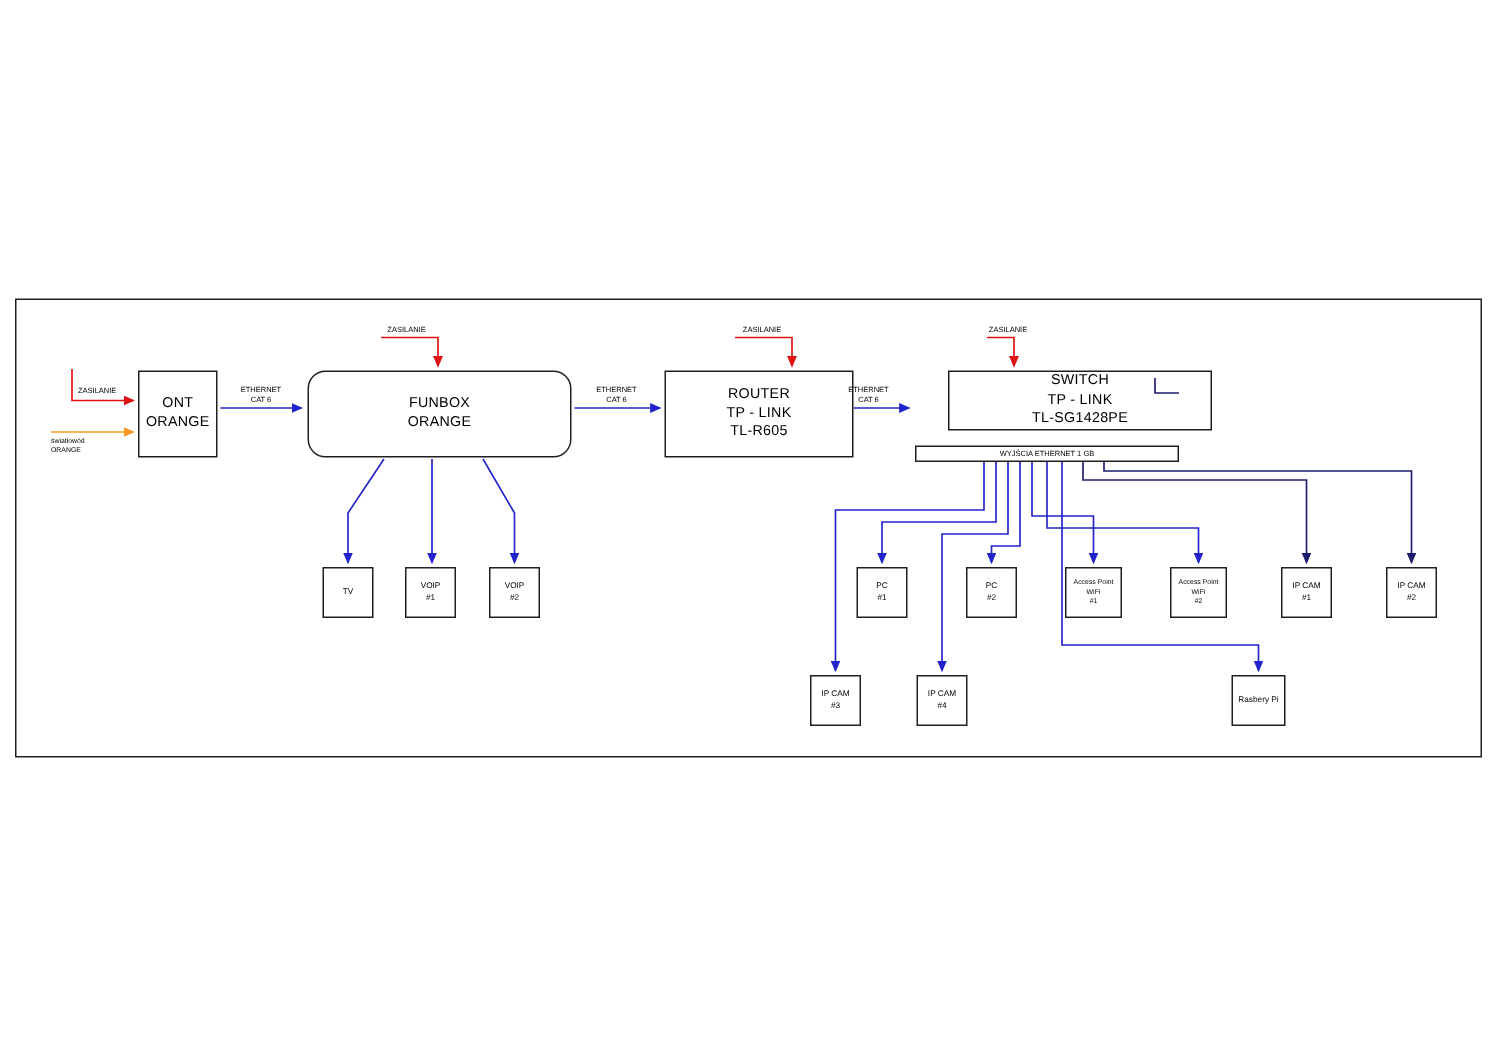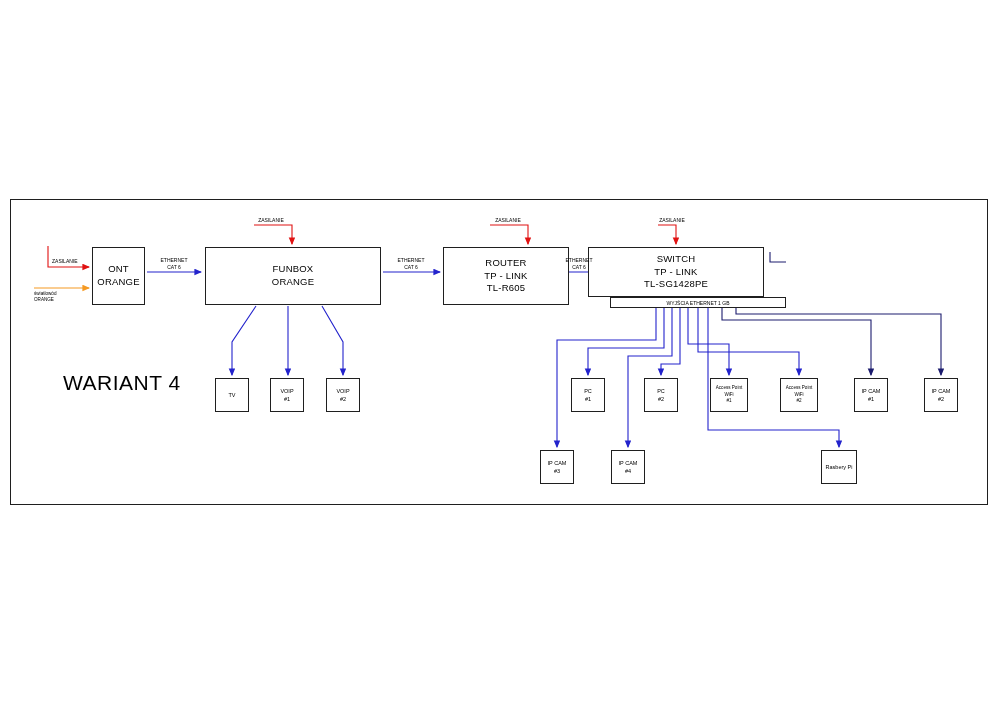--- a/index.html
+++ b/index.html
@@ -62,39 +62,38 @@
     <polyline points="664,308 664,348 588,348 588,375" fill="none" stroke-width="1.1" marker-end="url(#ar-blue)" stroke="#2323cc"></polyline>
     <polyline points="672,308 672,356 628,356 628,447" fill="none" stroke-width="1.1" marker-end="url(#ar-blue)" stroke="#2323cc"></polyline>
     <polyline points="680,308 680,364 661,364 661,375" fill="none" stroke-width="1.1" marker-end="url(#ar-blue)" stroke="#2323cc"></polyline>
     <polyline points="688,308 688,344 729,344 729,375" fill="none" stroke-width="1.1" marker-end="url(#ar-blue)" stroke="#2323cc"></polyline>
     <polyline points="698,308 698,352 799,352 799,375" fill="none" stroke-width="1.1" marker-end="url(#ar-blue)" stroke="#2323cc"></polyline>
     <polyline points="708,308 708,430 839,430 839,447" fill="none" stroke-width="1.1" marker-end="url(#ar-blue)" stroke="#2323cc"></polyline>
     <polyline points="722,308 722,320 871,320 871,375" fill="none" stroke-width="1.1" marker-end="url(#ar-dark)" stroke="#1c1c6e"></polyline>
     <polyline points="736,308 736,314 941,314 941,375" fill="none" stroke-width="1.1" marker-end="url(#ar-dark)" stroke="#1c1c6e"></polyline>
   </svg>
 
-  <div class="title">WARIANT 4</div>
 
   <div class="box main-box" style="left:92px; top:247px; width:53px; height:58px;text-align:center;">
     <span>ONT</span>
     <span>ORANGE</span>
   </div>
 
-  <div class="box main-box" style="left:205px; top:247px; width:176px; height:58px;">
+  <div class="box main-box" style="left:205px; top:247px; width:176px; height:58px;border-radius:12px;">
     <span>FUNBOX</span>
     <span>ORANGE</span>
   </div>
 
   <div class="box main-box" style="left:443px; top:247px; width:126px; height:58px;">
     <span>ROUTER</span>
     <span>TP - LINK</span>
     <span>TL-R605</span>
   </div>
 
-  <div class="box main-box" style="left:588px; top:247px; width:176px; height:50px;">
+  <div class="box main-box" style="left:632px; top:247px; width:176px; height:40px;">
     <span>SWITCH</span>
     <span>TP - LINK</span>
     <span>TL-SG1428PE</span>
   </div>
 
   <div class="port-strip">
     <span>WYJŚCIA ETHERNET 1 GB</span>
   </div>
 
   <div class="box dev" style="left:215px; top:378px; width:34px; height:34px;">

